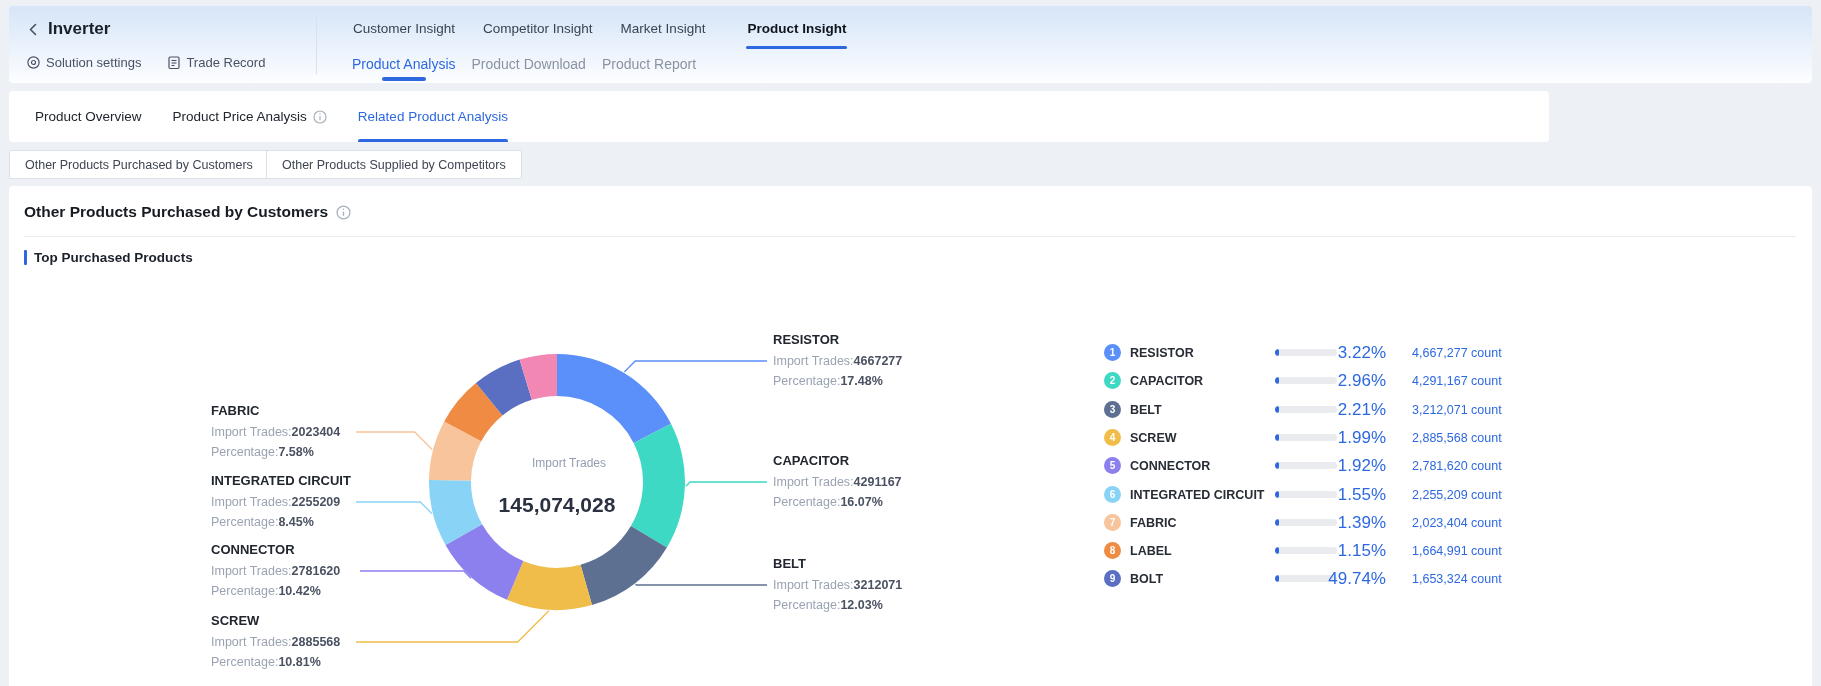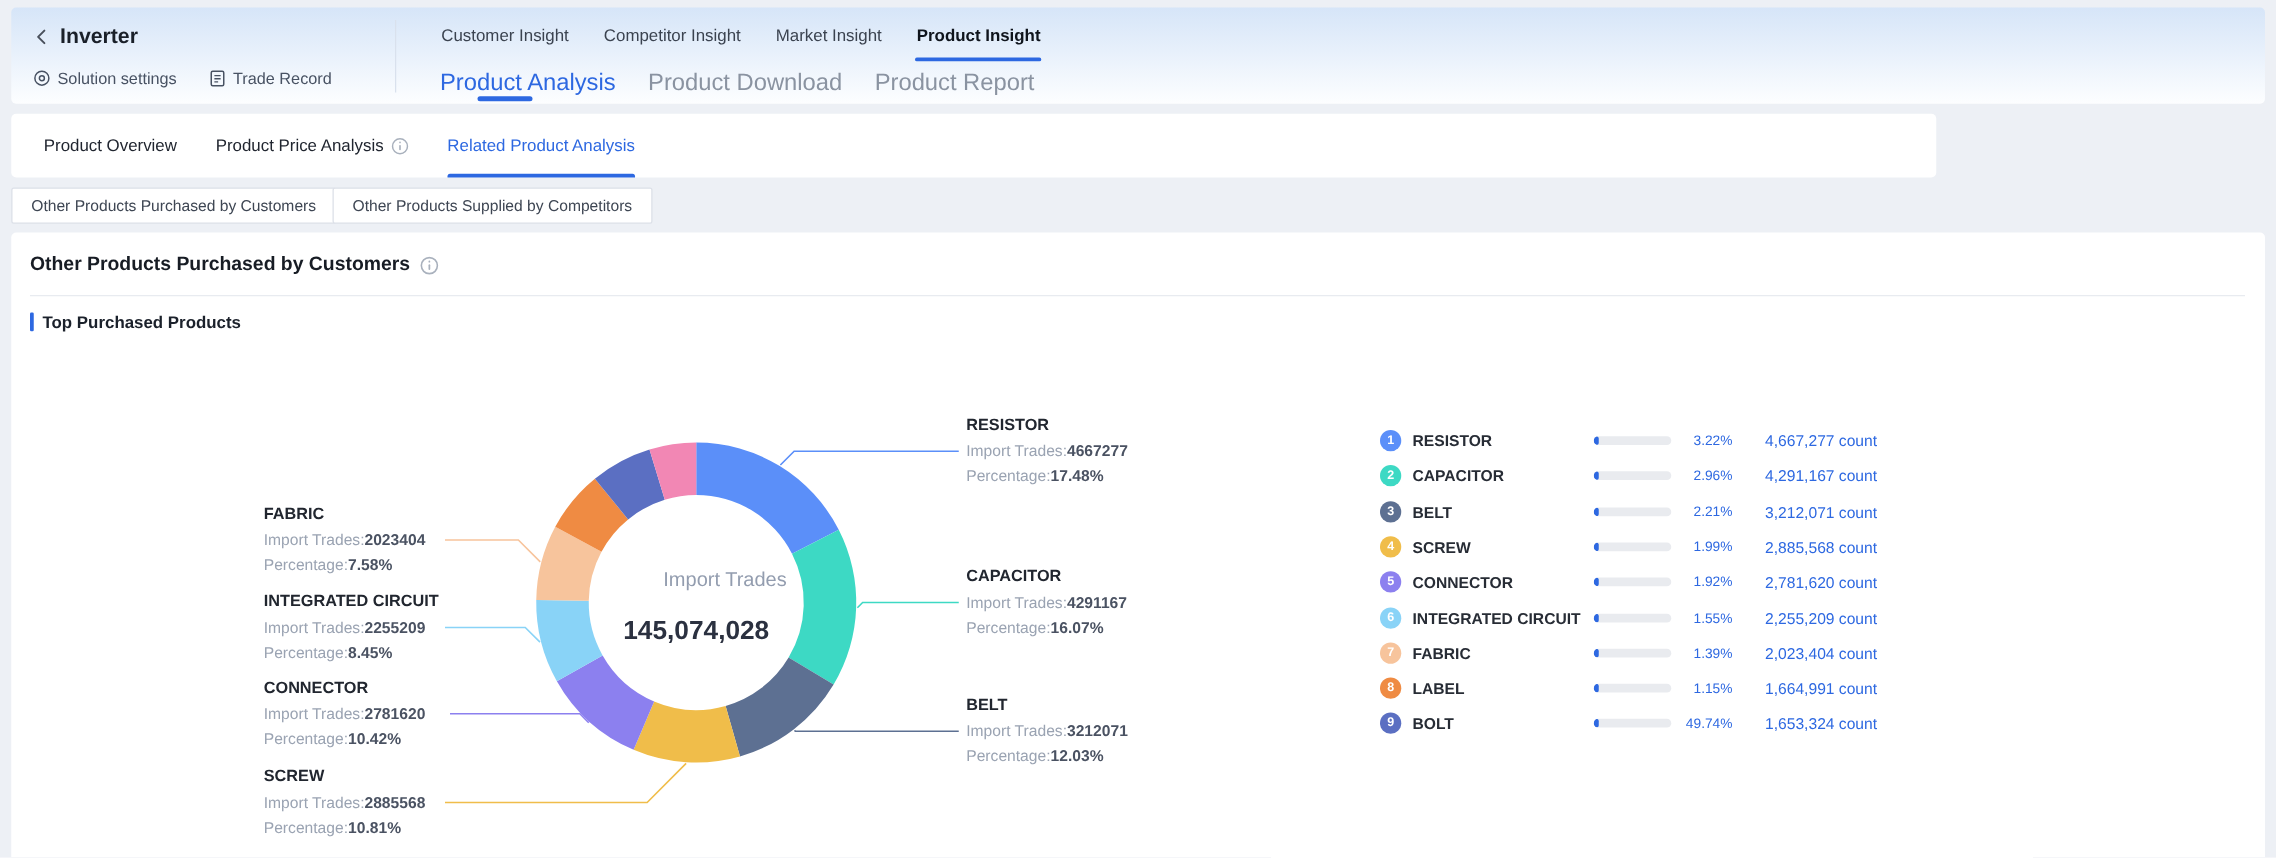--- a/index.html
+++ b/index.html
@@ -11,23 +11,23 @@
   .hdr{left:9px;top:6px;width:1803px;height:77px;border-radius:4px;
        background:linear-gradient(180deg,#D6E5F8 0%,#E7F0FB 45%,#FDFEFF 100%);}
   .hdr-left{position:absolute;left:17px;top:13px;display:flex;align-items:center;gap:7px;}
   .back-btn{display:flex;align-items:center;cursor:pointer;}
   .hdr-title{font-size:17px;font-weight:700;color:#1A2029;}
   .hdr-actions{position:absolute;left:17px;top:49px;display:flex;gap:26px;}
   .hdr-action{display:flex;align-items:center;gap:5px;font-size:13px;color:#485263;cursor:pointer;}
   .vdiv{position:absolute;left:307px;top:10px;width:1px;height:58px;background:#D9E1ED;}
   .tabs{position:absolute;left:343px;top:2px;height:41px;display:flex;gap:26px;}
   .tab{position:relative;display:flex;align-items:center;font-size:13.5px;color:#3B4350;cursor:pointer;padding:0 1px;}
-  .tab.active{color:#0F141C;font-weight:700;}
+  .tab.active{color:#0F141C;font-weight:700;margin-left:14px;}
   .tab .ind{position:absolute;left:0;right:0;bottom:0;height:3px;border-radius:2px;background:#2D68E1;}
-  .subtabs{position:absolute;left:343px;top:50px;display:flex;gap:26px;font-size:19px;}
+  .subtabs{position:absolute;left:343px;top:50px;display:flex;gap:16px;font-size:14px;}
   .subtab{color:#8A93A1;cursor:pointer;}
   .subtab.active{color:#2D68E1;}
   .sub-ind{position:absolute;left:373px;top:71px;width:44px;height:4px;border-radius:2px;background:#2D68E1;}
 
   
   .tbar{left:9px;top:91px;width:1540px;height:51px;background:#FFFFFF;border-radius:4px;}
   .tbtabs{position:absolute;left:26px;top:0;height:51px;display:flex;gap:31px;}
   .tbtab{position:relative;display:flex;align-items:center;gap:6px;font-size:13.5px;color:#20252F;cursor:pointer;}
   .tbtab.active{color:#2D68E1;}
   .tbtab .ind{position:absolute;left:0;right:0;bottom:0;height:3px;border-radius:2px 2px 0 0;background:#2D68E1;}
@@ -44,37 +44,37 @@
   .p-head{position:absolute;left:15px;top:17px;display:flex;align-items:center;gap:8px;}
   .p-title{font-size:15.5px;font-weight:700;color:#171C24;}
   .p-div{position:absolute;left:15px;right:16px;top:50px;height:1px;background:#E8EBF0;}
   .p-sub{position:absolute;left:15px;top:64px;display:flex;align-items:center;gap:7px;}
   .p-sub .bar{width:3px;height:15px;border-radius:1px;background:#2D68E1;}
   .p-sub .txt{font-size:13.5px;font-weight:700;color:#1B212B;}
 
   
   #chart-svg{left:0;top:0;pointer-events:none;}
   #chart-svg path{pointer-events:auto;cursor:pointer;}
-  .center-lab{left:480px;top:456px;width:200px;text-align:center;font-size:16px;color:#939DAF;}
+  .center-lab{left:469px;top:456px;width:200px;text-align:center;font-size:12px;color:#939DAF;}
   .center-val{left:437px;top:493px;width:240px;text-align:center;font-size:21px;font-weight:600;color:#2B3140;}
 
   
   .co{position:absolute;width:230px;font-size:12.5px;line-height:20px;color:#9AA3B2;}
   .co .t{font-size:13px;font-weight:700;color:#21262F;line-height:17px;margin-bottom:3px;}
   .co b{color:#4A5262;font-weight:700;}
 
   
   #ranklist{left:1096px;top:339px;width:470px;height:300px;}
   .rk-row{position:absolute;left:0;width:470px;height:28px;cursor:default;}
   .rk-badge{position:absolute;left:8px;top:5px;width:17px;height:17px;border-radius:50%;
             color:#fff;font-size:10px;font-weight:700;display:flex;align-items:center;justify-content:center;}
   .rk-name{position:absolute;left:34px;top:0;line-height:28px;font-size:12.5px;font-weight:600;color:#272C35;white-space:nowrap;}
   .rk-bar{position:absolute;left:179px;top:10px;width:62px;height:7px;border-radius:4px;background:#E9EBEF;overflow:hidden;}
   .rk-fill{position:absolute;left:0;top:0;height:7px;border-radius:4px;background:#2D68E1;}
-  .rk-pct{position:absolute;left:232px;top:0;width:58px;line-height:28px;font-size:11px;color:#2D68E1;text-align:right;}
+  .rk-pct{position:absolute;left:232px;top:0;width:58px;line-height:28px;font-size:17px;color:#2D68E1;text-align:right;}
   .rk-cnt{position:absolute;left:316px;top:0;line-height:28px;font-size:12.5px;color:#2D68E1;white-space:nowrap;}
 </style>
 </head>
 <body>
 
 <div id="screen">
 
   <div class="hdr abs">
     <div class="hdr-left">
       <span class="back-btn">

